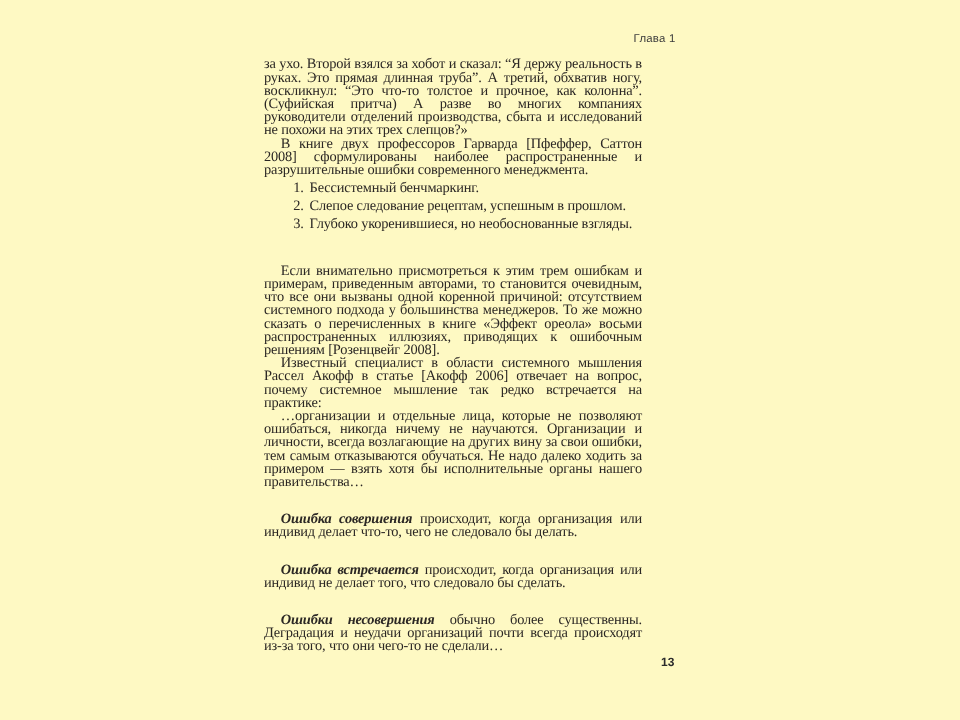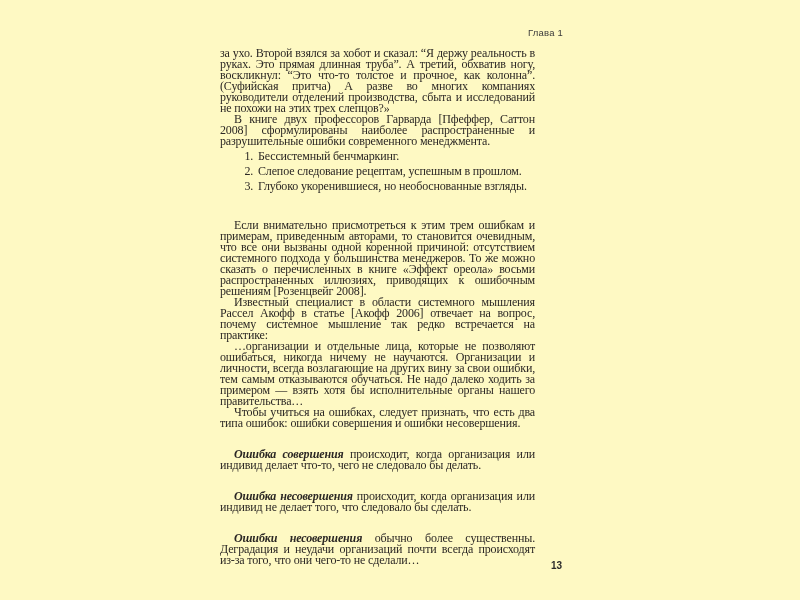--- a/index.html
+++ b/index.html
@@ -18,21 +18,21 @@
     position: absolute;
     top: 27px;
     right: 237px;
     font-family: "Liberation Sans", sans-serif;
     font-size: 9.5px;
     letter-spacing: 0.2px;
     color: #3b3b3b;
   }
   .folio {
     position: absolute;
-    top: 560px;
+    top: 547px;
     right: 238px;
     font-family: "Liberation Sans", sans-serif;
     font-size: 10px;
     font-weight: bold;
     color: #2b2b2b;
     text-align: center;
   }
   .text-column {
     position: absolute;
     left: 220px;
@@ -66,20 +66,19 @@
       <p class="">за ухо. Второй взялся за хобот и сказал: “Я держу реальность в руках. Это прямая длинная труба”. А третий, обхватив ногу, воскликнул: “Это что-то толстое и прочное, как колонна”. (Суфийская притча) А разве во многих компаниях руководители отделений производства, сбыта и исследований не похожи на этих трех слепцов?»</p>
       <p class="indent">В книге двух профессоров Гарварда [Пфеффер, Саттон 2008] сформулированы наиболее распространенные и разрушительные ошибки современного менеджмента.</p>
       <ol>
         <li>Бессистемный бенчмаркинг.</li>
         <li>Слепое следование рецептам, успешным в прошлом.</li>
         <li>Глубоко укоренившиеся, но необоснованные взгляды.</li>
       </ol>
       <p class="indent gap-large">Если внимательно присмотреться к этим трем ошибкам и примерам, приведенным авторами, то становится очевидным, что все они вызваны одной коренной причиной: отсутствием системного подхода у большинства менеджеров. То же можно сказать о перечисленных в книге «Эффект ореола» восьми распространенных иллюзиях, приводящих к ошибочным решениям [Розенцвейг 2008].</p>
       <p class="indent">Известный специалист в области системного мышления Рассел Акофф в статье [Акофф 2006] отвечает на вопрос, почему системное мышление так редко встречается на практике:</p>
       <p class="indent">…организации и отдельные лица, которые не позволяют ошибаться, никогда ничему не научаются. Организации и личности, всегда возлагающие на других вину за свои ошибки, тем самым отказываются обучаться. Не надо далеко ходить за примером — взять хотя бы исполнительные органы нашего правительства…</p>
-      <p class="indent">Чтобы учиться на ошибках, следует признать, что есть два типа ошибок: ошибки совершения и ошибки несовершения.</p>
       <p class="indent gap-small"><em class="lead">Ошибка совершения</em> происходит, когда организация или индивид делает что-то, чего не следовало бы делать.</p>
-      <p class="indent gap-small"><em class="lead">Ошибка несовершения</em> происходит, когда организация или индивид не делает того, что следовало бы сделать.</p>
+      <p class="indent gap-small"><em class="lead">Ошибка встречается</em> происходит, когда организация или индивид не делает того, что следовало бы сделать.</p>
       <p class="indent gap-small"><em class="lead">Ошибки несовершения</em> обычно более существенны. Деградация и неудачи организаций почти всегда происходят из-за того, что они чего-то не сделали…</p>
     </main>
 
   <div class="folio">13</div>
 </div>
 
 </body></html>

